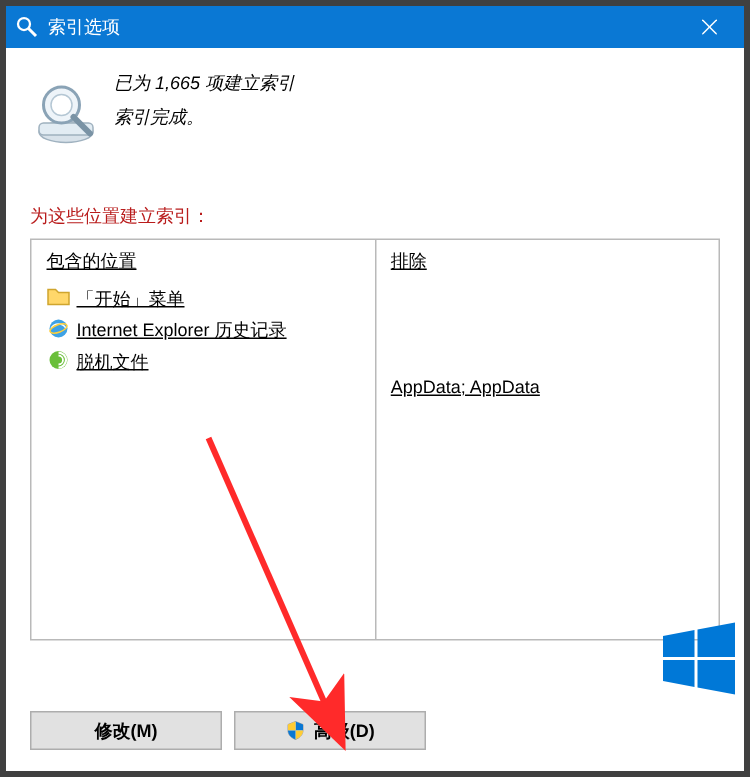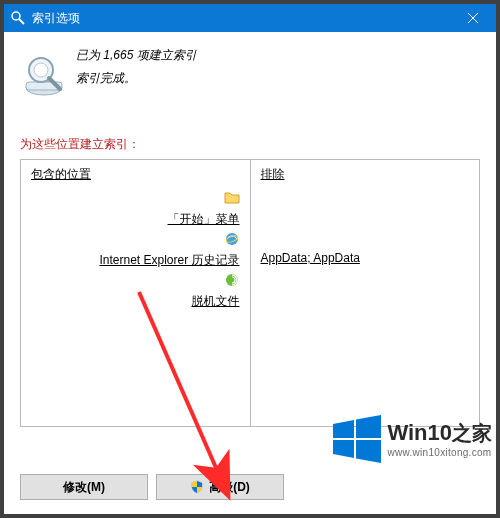--- a/index.html
+++ b/index.html
@@ -29,21 +29,21 @@
   .mag-icon { width:48px; height:48px; margin: 12px 6px 0 2px; }
   .status-block { padding-top:4px; line-height: 1.9; color:#000;font-style:italic; }
   .section-label { margin-top: 36px; color:#b91c1c; }
   .panel {
     border:1px solid #b9b9b9; height:268px; margin-top:6px;
     display:flex; position:relative; background:#fff;text-decoration:underline;
   }
   .panel-col { flex:1; padding:6px 10px; }
   .panel-col.left { border-right:1px solid #b9b9b9; }
   .col-header { padding-bottom:6px; }
-  .item-row { display:flex; align-items:flex-end; gap:4px; padding:1px 0; line-height:1.6;flex-direction:column; }
+  .item-row { display:flex; align-items:flex-start; gap:4px; padding:1px 0; line-height:1.6; }
   .item-row .ficon { width:16px; height:16px; display:inline-flex; flex:none; }
   .exclude-text { margin-top: 62px; }
   .btn-row { position:absolute; left:16px; bottom:14px; display:flex; gap:8px; }
   .wbtn {
     width:128px; height:26px; border:1px solid #adadad; background:#e1e1e1;
     display:flex; align-items:center; justify-content:center; gap:5px;
     font-size:12px; font-family:inherit; cursor:pointer;font-weight:bold;
   }
   .shield { width:14px; height:14px; display:inline-flex; }
   
@@ -170,22 +170,16 @@
       <line x1="95" y1="30" x2="180" y2="224" stroke="#ff2a2a" stroke-width="4" marker-end="url(#ah)"></line>
     </svg>
 
     <div class="watermark">
       <svg class="win-logo" viewBox="0 0 54 54">
         <path d="M4 12L25 8v18H4z" fill="#0078d7"></path>
         <path d="M27 7.6L52 3v23H27z" fill="#0078d7"></path>
         <path d="M4 28h21v18L4 42z" fill="#0078d7"></path>
         <path d="M27 28h25v23L27 46.4z" fill="#0078d7"></path>
       </svg>
-      <div class="wm-text">
-        <div class="big">
-          <span>Win10</span><span class="zh">之家</span>
-        </div>
-        <div class="small">www.win10xitong.com</div>
-      </div>
     </div>
 
   </div>
 </div>
 
 </body></html>

